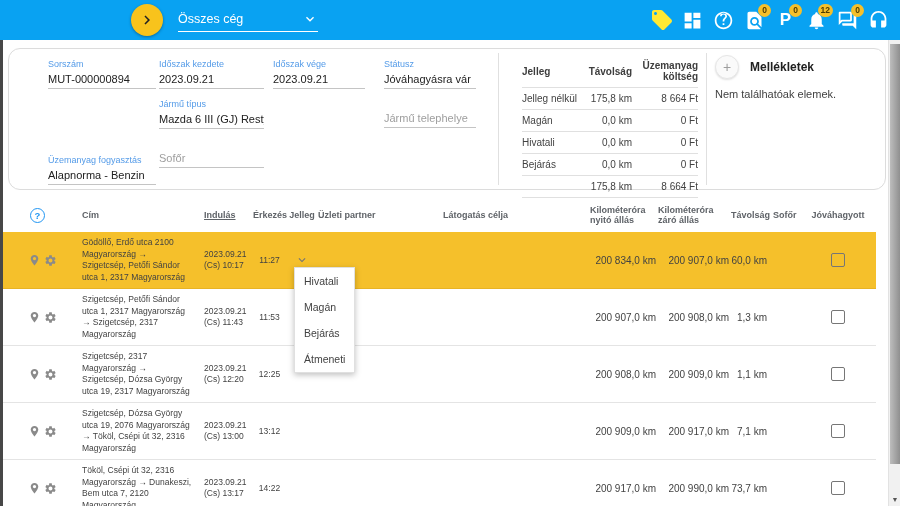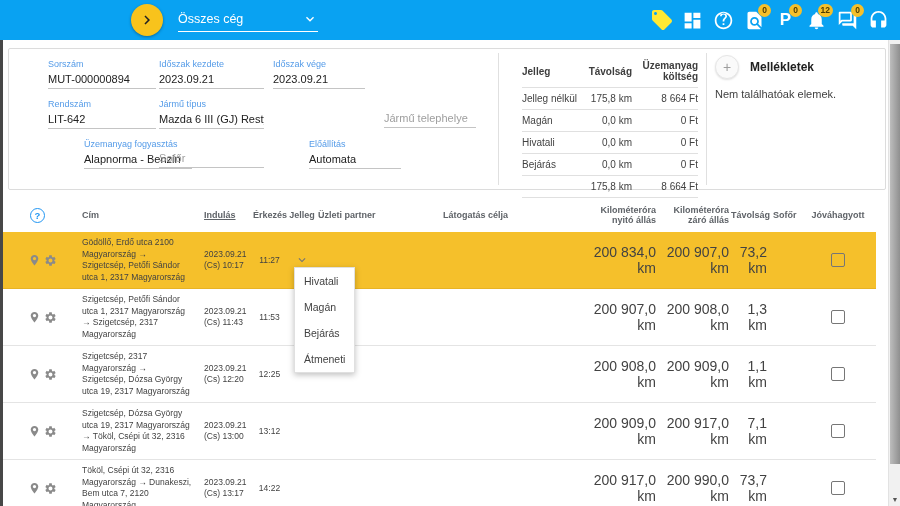--- a/index.html
+++ b/index.html
@@ -25,31 +25,31 @@
   .left-strip { position:absolute; left:0; top:40px; width:3px; height:466px; background:#474747; z-index:15; }
   .page-scrollbar { position:absolute; right:0; top:40px; width:12px; height:466px; background:#f1f1f1;
     border-left:1px solid #e2e2e2; z-index:25; }
   .scroll-thumb { position:absolute; left:1px; top:4px; width:10px; height:420px;
     background:linear-gradient(90deg,#bdbdbd,#8f8f8f); cursor:grab; }
   .scroll-down-btn { position:absolute; left:0; bottom:1px; width:12px; height:12px; color:#555;
     font-size:7px; display:flex; align-items:center; justify-content:center; cursor:pointer; }
 
   
   .top-card { position:absolute; left:8px; top:48px; width:878px; height:142px; background:#fff;
-    border:1px solid #dcdcdc; border-radius:2px; z-index:5; }
+    border:1px solid #dcdcdc; border-radius:12px; z-index:5; }
   .vdiv { position:absolute; top:4px; bottom:4px; width:1px; background:#e0e0e0; }
   .vdiv.d1 { left:489px; } .vdiv.d2 { left:697px; }
 
   .ffield { position:absolute; }
   .ffield label { display:block; color:#549be8; font-size:9px; margin-bottom:4px; }
   .fval { font-size:11px; color:#212121; padding-bottom:3px; border-bottom:1px solid #c4c4c4;
     white-space:nowrap; overflow:hidden; }
   .fval.muted { color:#9e9e9e; }
   .c1 { left:39px; }  .c2 { left:150px; } .c3 { left:264px; } .c4 { left:375px; }
-  .r1 { top:10px; } .r2 { top:50px; } .r3 { top:90px;margin-left:36px; }
+  .r1 { top:10px; } .r2 { top:50px; } .r3 { top:106px; }
   .r2v { top:63px; } .r3v { top:103px; } 
   .w1 { width:108px; } .w2 { width:105px; } .w3 { width:92px; } .w4 { width:92px; }
 
   
   .summary { position:absolute; left:513px; top:6px; width:176px; font-size:10px; color:#424242; }
   .s-row { display:flex; align-items:center; padding:5px 0; border-bottom:1px solid #e0e0e0; }
   .s-row.head { font-weight:bold; color:#3d3d3d; }
   .s-c1 { flex:0 0 62px; text-align:left; }
   .s-c2 { flex:0 0 48px; text-align:right; }
   .s-c3 { flex:1; text-align:right; }
@@ -61,36 +61,36 @@
     color:#9e9e9e; font-size:14px; line-height:1; display:flex; align-items:center; justify-content:center;
     cursor:pointer; box-shadow:0 1px 2px rgba(0,0,0,.12); }
   .att-title { font-size:12px; font-weight:bold; color:#212121; }
   .att-empty { margin-top:9px; font-size:11px; color:#424242; }
 
   
   .trips-grid { display:grid; padding-left:22px;
     grid-template-columns:52px 122px 52px 38px 32px 125px 147px 68px 73px 38px 31px 76px; }
   .trips-header { position:absolute; left:0; top:198px; width:876px; height:34px; align-items:center;
     font-size:9px; font-weight:bold; color:#5f6368; z-index:4; }
-  .trips-header .num { text-align:right; padding-right:2px; }
+  .trips-header .num { padding-right:2px; }
   .trips-header .ctr { text-align:center; }
   .help-circle { width:15px; height:15px; border:1.5px solid #2196f3; border-radius:50%; color:#2196f3;
     font-size:9.5px; font-weight:bold; display:flex; align-items:center; justify-content:center;
     margin-left:8px; cursor:pointer; }
   .trips-rows { position:absolute; left:0; top:232px; width:876px; z-index:3; }
   .trip-row { align-items:center; border-bottom:1px solid #e4e4e4; font-size:8.5px; color:#424242;
     min-height:40px; padding-top:5px; padding-bottom:5px; cursor:pointer; }
   .trip-row.highlighted { background:#f5c02b; border-bottom-color:#e8b324; }
   .cell-icons { display:flex; align-items:center; gap:3px; padding-left:6px; }
   .icon-btn { background:none; border:none; padding:0; display:flex; cursor:pointer; }
   .cell-cim { padding-left:8px; padding-right:3px; line-height:11.5px; }
   .cell-ind { padding-left:8px; line-height:11.5px; }
   .cell-erk { padding-left:5px;text-align:center; }
   .cell-jelleg { display:flex; justify-content:center; }
-  .cell-num { text-align:right; padding-right:2px; font-size:14px; }
+  .cell-num { text-align:right; padding-right:2px; font-size:10px; }
   .cell-check { display:flex; justify-content:center; }
   .trip-check { appearance:none; -webkit-appearance:none; width:14px; height:14px;
     border:1.5px solid #767676; border-radius:2px; background:transparent; cursor:pointer; }
 
   
   .jelleg-popup { position:absolute; left:294px; top:267px; min-width:48px; background:#fff;
     border:1px solid #e0e0e0; box-shadow:0 2px 6px rgba(0,0,0,.25); z-index:30; }
   .jelleg-popup .option { padding:7px 9px; font-size:10.5px; color:#424242; white-space:nowrap; cursor:pointer; }
 
   svg { display:block; }
@@ -167,41 +167,37 @@
       <div class="fval w1">MUT-000000894</div>
     </div>
     <div class="ffield c2 r1">
       <label>Időszak kezdete</label>
       <div class="fval w2">2023.09.21</div>
     </div>
     <div class="ffield c3 r1">
       <label>Időszak vége</label>
       <div class="fval w3">2023.09.21</div>
     </div>
-    <div class="ffield c1 r2">
-      <label>Rendszám</label>
-      <div class="fval w1">LIT-642</div>
+    <div class="ffield c4 r1">
+      <label>Státusz</label>
+      <div class="fval w4">Jóváhagyásra vár</div>
     </div>
     <div class="ffield c2 r2">
       <label>Jármű típus</label>
       <div class="fval w2">Mazda 6 III (GJ) Restyli</div>
     </div>
     <div class="ffield c4 r2v">
       <div class="fval w4 muted">Jármű telephelye</div>
     </div>
     <div class="ffield c1 r3">
       <label>Üzemanyag fogyasztás</label>
       <div class="fval w1">Alapnorma - Benzin</div>
     </div>
     <div class="ffield c2 r3v">
       <div class="fval w2 muted">Sofőr</div>
-    </div>
-    <div class="ffield c3 r3">
-      <label>Előállítás</label>
-      <div class="fval w3">Automata</div>
     </div>
 
     <div class="vdiv d1"></div>
 
     <div class="summary">
       <div class="s-row head">
         <span class="s-c1">Jelleg</span>
         <span class="s-c2">Távolság</span>
         <span class="s-c3">Üzemanyag költség</span>
       </div>
@@ -283,21 +279,21 @@
       <span>
         <svg width="14" height="14" viewBox="0 0 24 24">
               <path d="M7.41 8.59 12 13.17l4.59-4.58L18 10l-6 6-6-6z" fill="#757575"></path>
             </svg>
       </span>
     </div>
     <div></div>
     <div></div>
     <div class="cell-num">200 834,0 km</div>
     <div class="cell-num">200 907,0 km</div>
-    <div class="cell-num">73,2 km</div>
+    <div class="cell-num">60,0 km</div>
     <div></div>
     <div class="cell-check">
       <input type="checkbox" class="trip-check" style="">
     </div>
   </div>
       <div class="trip-row trips-grid">
     <div class="cell-icons">
       <button class="icon-btn">
         <svg width="13" height="13" viewBox="0 0 24 24">
               <path d="M12 2C8.13 2 5 5.13 5 8.5c0 5.25 7 13 7 13s7-7.75 7-13C19 5.13 15.87 2 12 2zm0 9.5c-1.66 0-3-1.34-3-3s1.34-3 3-3 3 1.34 3 3-1.34 3-3 3z" fill="#8a8a8a"></path>
@@ -368,21 +364,21 @@
         <svg width="13" height="13" viewBox="0 0 24 24">
               <path d="M12 2C8.13 2 5 5.13 5 8.5c0 5.25 7 13 7 13s7-7.75 7-13C19 5.13 15.87 2 12 2zm0 9.5c-1.66 0-3-1.34-3-3s1.34-3 3-3 3 1.34 3 3-1.34 3-3 3z" fill="#8a8a8a"></path>
             </svg>
       </button>
       <button class="icon-btn">
         <svg width="13" height="13" viewBox="0 0 24 24">
               <path d="M19.14 12.94c.04-.3.06-.61.06-.94 0-.32-.02-.64-.07-.94l2.03-1.58c.18-.14.23-.41.12-.61l-1.92-3.32c-.12-.22-.37-.29-.59-.22l-2.39.96c-.5-.38-1.03-.7-1.62-.94l-.36-2.54c-.04-.24-.24-.41-.48-.41h-3.84c-.24 0-.43.17-.47.41l-.36 2.54c-.59.24-1.13.57-1.62.94l-2.39-.96c-.22-.08-.47 0-.59.22L2.74 8.87c-.12.21-.08.47.12.61l2.03 1.58c-.05.3-.09.63-.09.94s.02.64.07.94l-2.03 1.58c-.18.14-.23.41-.12.61l1.92 3.32c.12.22.37.29.59.22l2.39-.96c.5.38 1.03.7 1.62.94l.36 2.54c.05.24.24.41.48.41h3.84c.24 0 .44-.17.47-.41l.36-2.54c.59-.24 1.13-.56 1.62-.94l2.39.96c.22.08.47 0 .59-.22l1.92-3.32c.12-.22.07-.47-.12-.61l-2.01-1.58zM12 15.6c-1.98 0-3.6-1.62-3.6-3.6s1.62-3.6 3.6-3.6 3.6 1.62 3.6 3.6-1.62 3.6-3.6 3.6z" fill="#8a8a8a"></path>
             </svg>
       </button>
     </div>
-    <div class="cell-cim">Szigetcsép, Dózsa György utca 19, 2317 Magyarország → Tököl, Csépi út 32, 2316 Magyarország</div>
+    <div class="cell-cim">Szigetcsép, Dózsa György utca 19, 2076 Magyarország → Tököl, Csépi út 32, 2316 Magyarország</div>
     <div class="cell-ind">2023.09.21 (Cs) 13:00</div>
     <div class="cell-erk">13:12</div>
     <div class="cell-jelleg">
       <span style="visibility: hidden;">
         <svg width="14" height="14" viewBox="0 0 24 24">
               <path d="M7.41 8.59 12 13.17l4.59-4.58L18 10l-6 6-6-6z" fill="#757575"></path>
             </svg>
       </span>
     </div>
     <div></div>

